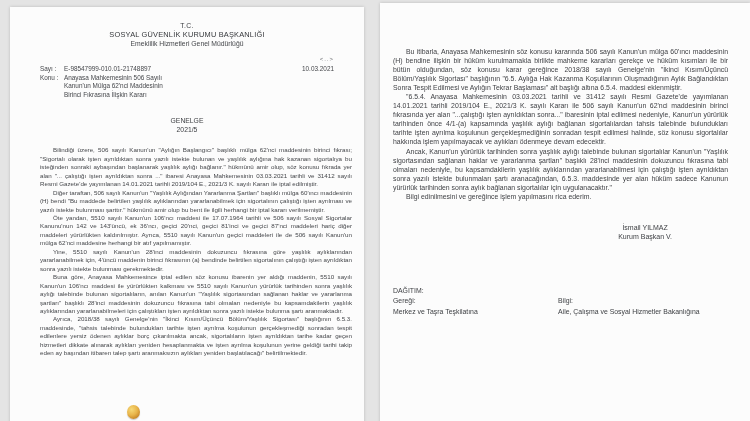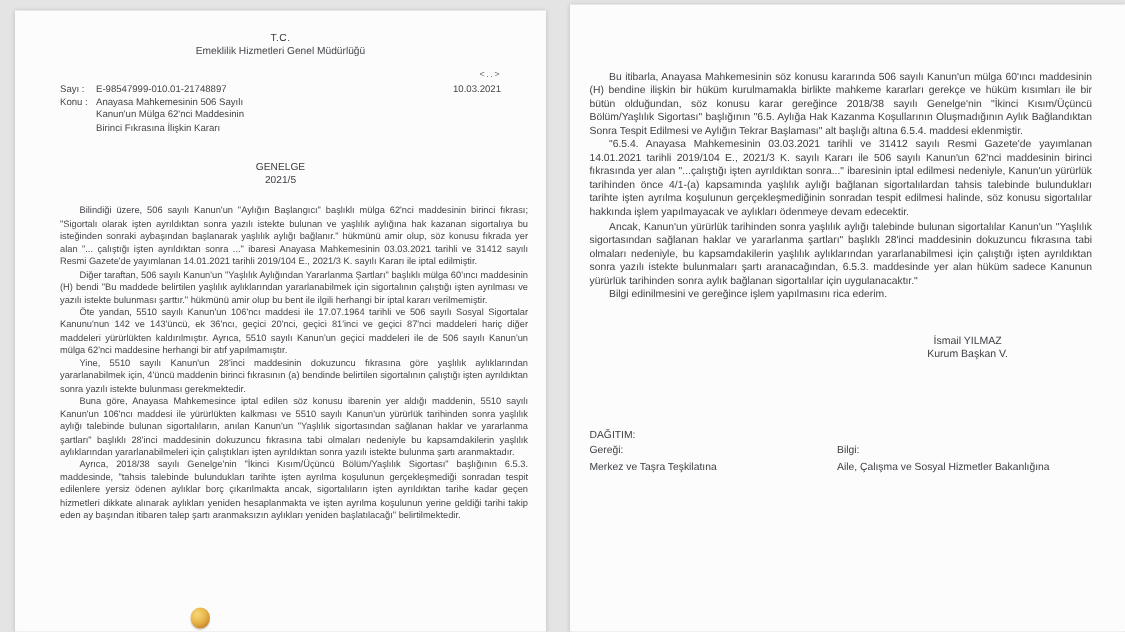--- a/index.html
+++ b/index.html
@@ -68,20 +68,21 @@
 </style>
 </head>
 <body>
 
 <div class="screen">
 
   <div class="page page-left">
 
     <div class="doc-header">
       <div class="tc">T.C.</div>
+      <div class="org">SOSYAL GÜVENLİK KURUMU BAŞKANLIĞI</div>
       <div class="dept">Emeklilik Hizmetleri Genel Müdürlüğü</div>
     </div>
 
     <div class="meta-row">
       <div class="ref-date">
         <div class="ref-mark">&lt;..&gt;</div>
         <div class="doc-date">10.03.2021</div>
       </div>
       <div class="meta-line">
         <span class="meta-label">Sayı :</span>

